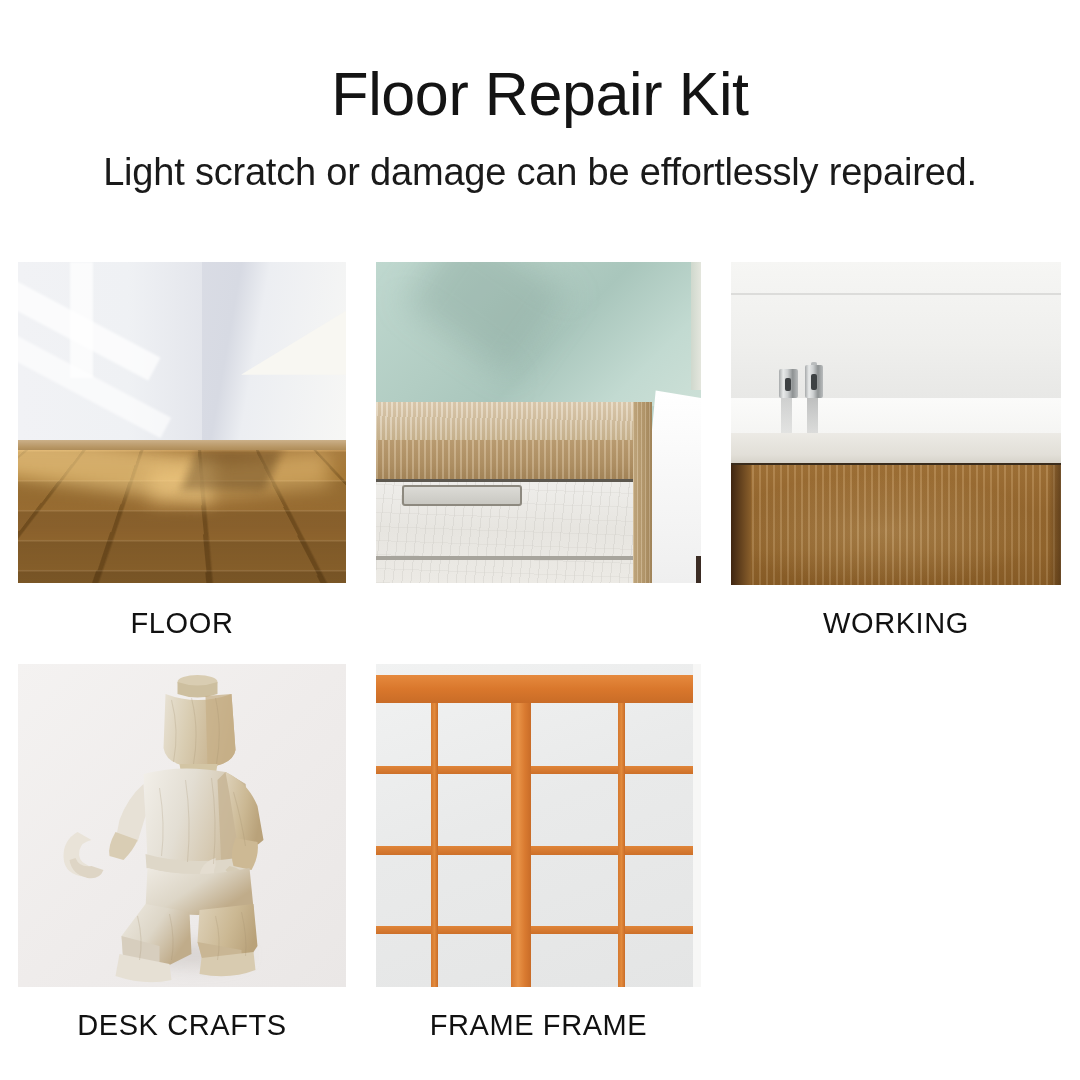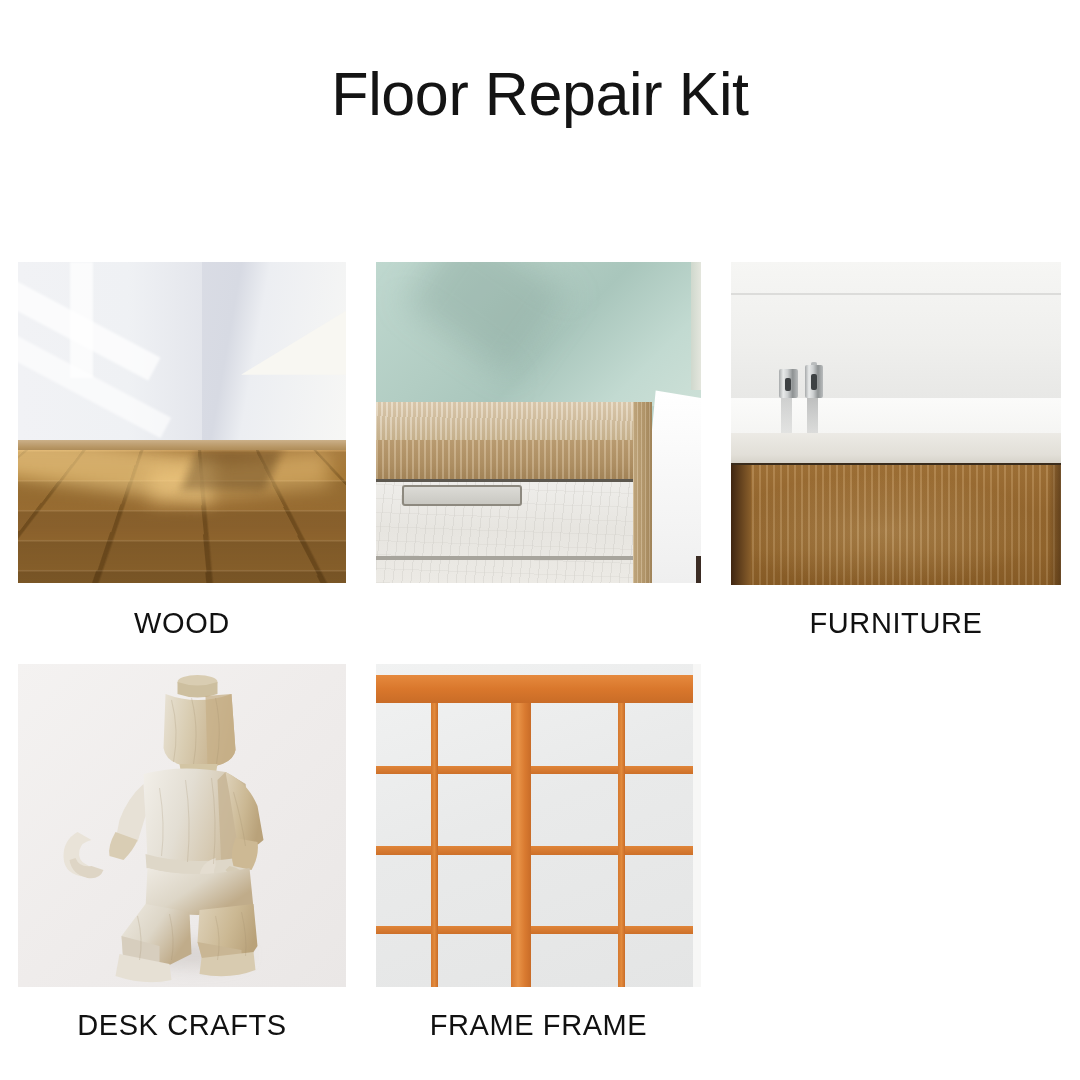--- a/index.html
+++ b/index.html
@@ -353,20 +353,21 @@
     background:#f7f7f6;
   }
 </style>
 </head>
 <body>
 
 <div class="page">
 
   <div class="header">
     <div class="title">Floor Repair Kit</div>
+    <div class="subtitle">Light scratch or damage can be effortlessly repaired.</div>
   </div>
 
   <div class="grid">
 
     <div class="cell">
       <div class="thumb t-floor">
         <div class="fl-wall">
           <div class="fl-wall-panelL"></div>
           <div class="fl-sunV"></div>
           <div class="fl-sun1"></div>
@@ -375,21 +376,21 @@
         </div>
         <div class="fl-base"></div>
         <div class="fl-floor">
           <div class="fl-planks"></div>
           <div class="fl-rows"></div>
           <div class="fl-glowA"></div>
           <div class="fl-glowB"></div>
           <div class="fl-shadow"></div>
         </div>
       </div>
-      <div class="caption">WOOD</div>
+      <div class="caption">FLOOR</div>
     </div>
 
 
     <div class="cell">
       <div class="thumb t-furn">
         <div class="fu-wall">
           <div class="fu-wallshade"></div>
         </div>
         <div class="fu-edgeR"></div>
         <div class="fu-bed">
@@ -424,21 +425,21 @@
           <div class="cb-refl2"></div>
         </div>
         <div class="cb-edgeband"></div>
         <div class="cb-shadowline"></div>
         <div class="cb-cab">
           <div class="cb-cabgrain"></div>
           <div class="cb-cabshadeL"></div>
           <div class="cb-cabshadeR"></div>
         </div>
       </div>
-      <div class="caption">FURNITURE</div>
+      <div class="caption">WORKING</div>
     </div>
 
     <div class="cell r2">
       <div class="thumb t-wood">
         <div class="wc-bg"></div>
         <div class="wc-shadow"></div>
         <svg class="fig" viewBox="0 0 325 323">
           <defs>
             <linearGradient id="wLight" x1="0" y1="0" x2="1" y2="0.3">
               <stop offset="0%" stop-color="#f2efe9"></stop>

